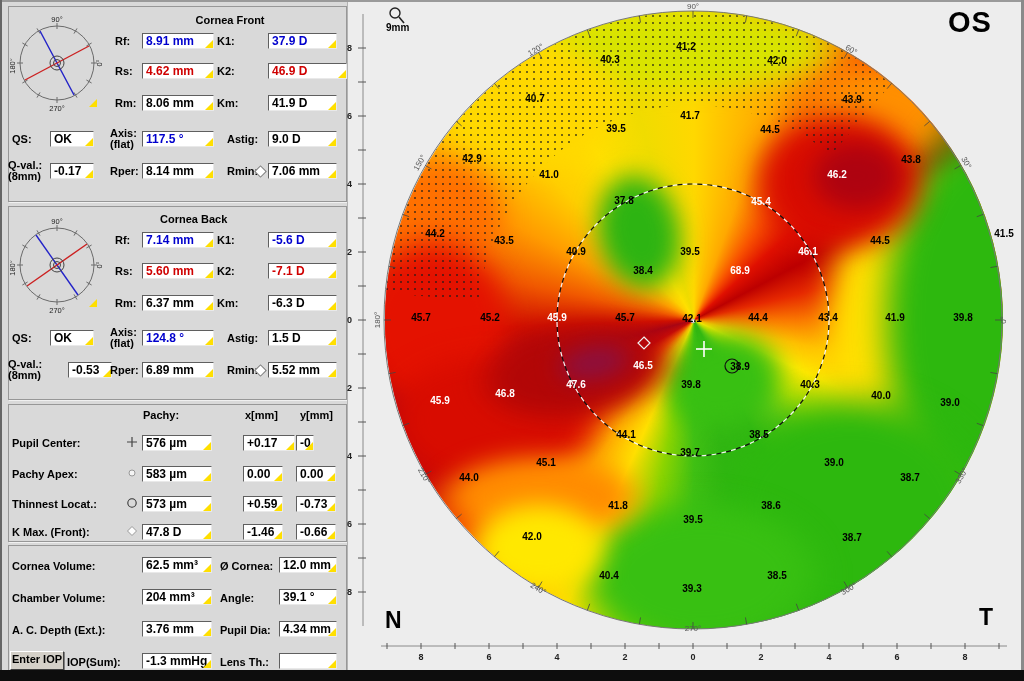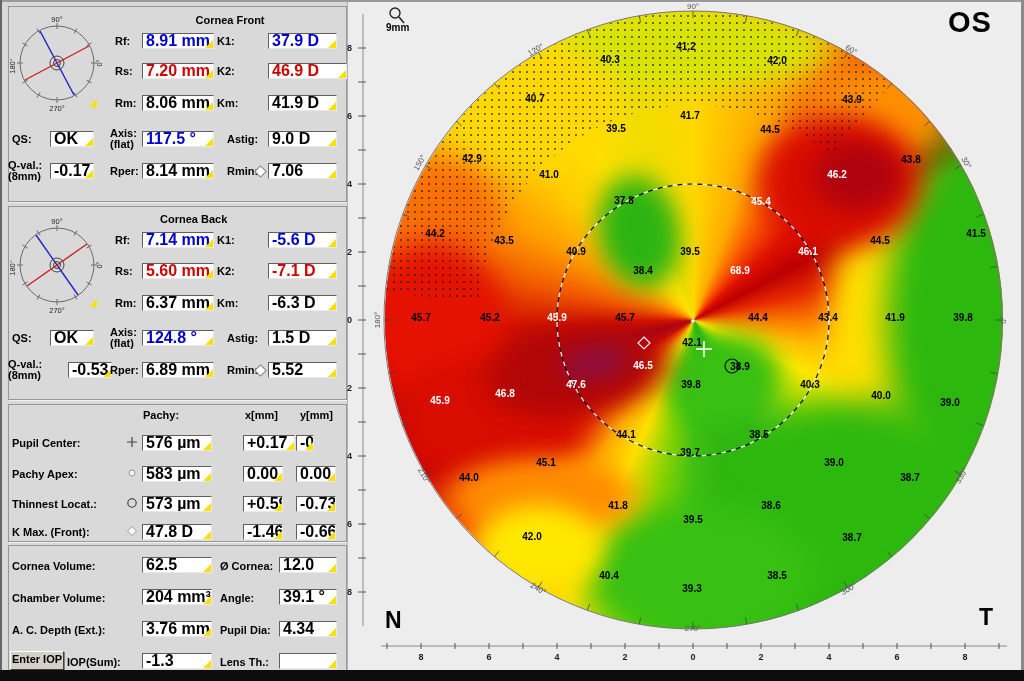--- a/index.html
+++ b/index.html
@@ -5,21 +5,21 @@
   html,body{margin:0;padding:0}
   body{width:1024px;height:681px;position:relative;overflow:hidden;
        font-family:"Liberation Sans",sans-serif;background:#d9d9d9}
   
   .edge{position:absolute;z-index:50}
   
   #panel{position:absolute;left:0;top:0;width:347px;height:671px;background:#d9d9d9}
   .grp{position:absolute;border:1px solid #979797;box-shadow:1px 1px 0 #f0f0f0;background:#d9d9d9}
   .lbl{position:absolute;font-size:11px;font-weight:bold;color:#000;white-space:nowrap;line-height:11px}
   .fbox{position:absolute;height:16px;background:#fff;border:1px solid;border-color:#5f5f5f #e9e9e9 #e9e9e9 #5f5f5f;
-        font-size:16px;font-weight:bold;line-height:14px;padding-left:3px;box-sizing:border-box;overflow:hidden}
+        font-size:12px;font-weight:bold;line-height:14px;padding-left:3px;box-sizing:border-box;overflow:hidden}
   .yt{position:absolute;right:0;bottom:0;width:0;height:0;border-left:8px solid transparent;border-bottom:8px solid #ffdf00}
   .tri{position:absolute;width:0;height:0;border-left:8px solid transparent;border-bottom:8px solid #ffdf00}
   .blue{color:#0000cd}.red{color:#cf0000}
   .dia{position:absolute;width:7px;height:7px;background:#fff;border:1px solid #777;transform:rotate(45deg)}
   .btn{position:absolute;background:#d4d0c8;border:1px solid;border-color:#fff #404040 #404040 #fff;
        box-shadow:1px 1px 0 #808080;font-size:11px;font-weight:bold;text-align:center;line-height:15px}
   
   #maparea{position:absolute;left:347px;top:0;width:677px;height:671px;background:#ededed;border-left:1px solid #b3b3b3;box-sizing:border-box}
   #disk{position:absolute;left:37px;top:11px;width:618px;height:618px;border-radius:50%;overflow:hidden;
     background:conic-gradient(from 0deg at 50% 50%,
@@ -58,21 +58,21 @@
     <text x="92" y="49" text-anchor="middle" font-size="7.5" fill="#222" transform="rotate(-90 92 49)">0°</text>
   </svg>
   <i class="tri" style="left:89px;top:99px"></i>
 
   <div class="lbl" style="left:115px;top:36px">Rf:</div>
   <div class="fbox" style="left:142px;top:33px;width:72px"><span class="blue">8.91 mm</span><i class="yt"></i></div>
   <div class="lbl" style="left:217px;top:36px">K1:</div>
   <div class="fbox" style="left:268px;top:33px;width:69px"><span class="blue">37.9 D</span><i class="yt"></i></div>
 
   <div class="lbl" style="left:115px;top:66px">Rs:</div>
-  <div class="fbox" style="left:142px;top:63px;width:72px"><span class="red">7.20 mm</span><i class="yt"></i></div>
+  <div class="fbox" style="left:142px;top:63px;width:72px"><span class="red">4.62 mm</span><i class="yt"></i></div>
   <div class="lbl" style="left:217px;top:66px">K2:</div>
   <div class="fbox" style="left:268px;top:63px;width:79px"><span class="red">46.9 D</span><i class="yt"></i></div>
 
   <div class="lbl" style="left:115px;top:98px">Rm:</div>
   <div class="fbox" style="left:142px;top:95px;width:72px"><span>8.06 mm</span><i class="yt"></i></div>
   <div class="lbl" style="left:217px;top:98px">Km:</div>
   <div class="fbox" style="left:268px;top:95px;width:69px"><span>41.9 D</span><i class="yt"></i></div>
 
   <div class="lbl" style="left:12px;top:134px">QS:</div>
   <div class="fbox" style="left:50px;top:131px;width:44px"><span>OK</span><i class="yt"></i></div>
@@ -366,33 +366,33 @@
     <div class="ml" style="left: 690px; top: 115px;">41.7</div>
     <div class="ml" style="left: 616px; top: 128px;">39.5</div>
     <div class="ml" style="left: 770px; top: 129px;">44.5</div>
     <div class="ml" style="left: 472px; top: 158px;">42.9</div>
     <div class="ml" style="left: 911px; top: 159px;">43.8</div>
     <div class="ml" style="left: 549px; top: 174px;">41.0</div>
     <div class="ml mw" style="left: 837px; top: 174px;">46.2</div>
     <div class="ml" style="left: 624px; top: 200px;">37.8</div>
     <div class="ml mw" style="left: 761px; top: 201px;">45.4</div>
     <div class="ml" style="left: 435px; top: 233px;">44.2</div>
-    <div class="ml" style="left: 976px; top: 233px;">41.5</div>
+    <div class="ml" style="left: 1004px; top: 233px;">41.5</div>
     <div class="ml" style="left: 504px; top: 240px;">43.5</div>
     <div class="ml" style="left: 880px; top: 240px;">44.5</div>
     <div class="ml" style="left: 576px; top: 251px;">40.9</div>
     <div class="ml" style="left: 690px; top: 251px;">39.5</div>
     <div class="ml mw" style="left: 808px; top: 251px;">46.1</div>
     <div class="ml" style="left: 643px; top: 270px;">38.4</div>
     <div class="ml mw" style="left: 740px; top: 270px;">68.9</div>
     <div class="ml" style="left: 421px; top: 317px;">45.7</div>
     <div class="ml" style="left: 490px; top: 317px;">45.2</div>
     <div class="ml mw" style="left: 557px; top: 317px;">45.9</div>
     <div class="ml" style="left: 625px; top: 317px;">45.7</div>
-    <div class="ml" style="left: 692px; top: 318px; margin-top: 24px;">42.1</div>
+    <div class="ml" style="left: 692px; top: 318px;">42.1</div>
     <div class="ml" style="left: 758px; top: 317px;">44.4</div>
     <div class="ml" style="left: 828px; top: 317px;">43.4</div>
     <div class="ml" style="left: 895px; top: 317px;">41.9</div>
     <div class="ml" style="left: 963px; top: 317px;">39.8</div>
     <div class="ml mw" style="left: 643px; top: 365px;">46.5</div>
     <div class="ml" style="left: 740px; top: 366px;">38.9</div>
     <div class="ml mw" style="left: 576px; top: 384px;">47.6</div>
     <div class="ml" style="left: 691px; top: 384px;">39.8</div>
     <div class="ml" style="left: 810px; top: 384px;">40.3</div>
     <div class="ml mw" style="left: 505px; top: 393px;">46.8</div>

